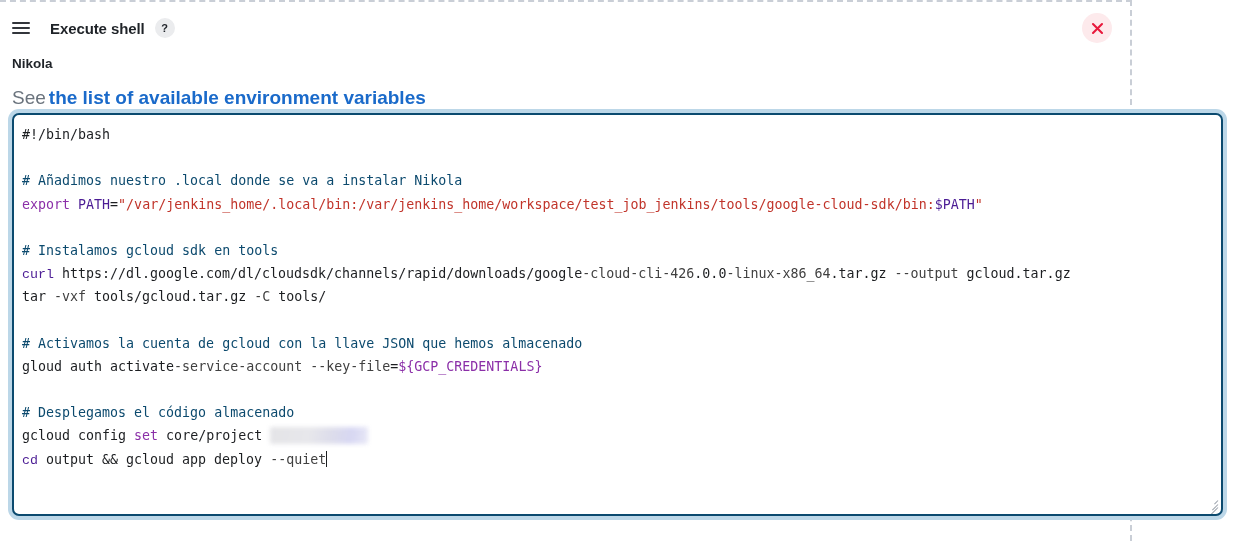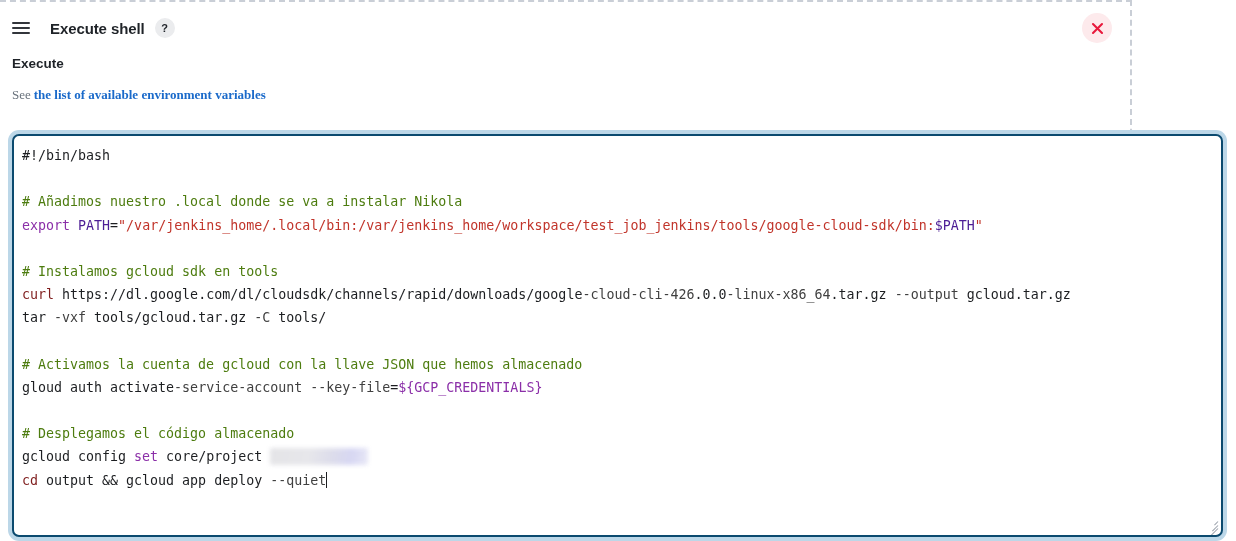--- a/index.html
+++ b/index.html
@@ -89,38 +89,37 @@
     position: absolute;
     top: 54px; left: 12px;
     font-size: 13.5px;
     font-weight: bold;
     color: #1f2328;
   }
 
   .help-line {
     position: absolute;
     top: 85px; left: 12px;
-    font-size: 13px;
+    font-size: 19px;
     color: #6a737d;
     white-space: nowrap;
-    font-family: Liberation Serif, serif;
   }
   .help-line .env-link {
     color: #1a6aca;
     font-weight: bold;
     text-decoration: none;
     cursor: pointer;
     margin-left: 3px;
   }
 
   
   .editor-wrap {
     position: absolute;
     left: 12px;
-    top: 132px;
+    top: 111px;
     width: 1211px;
     height: 403px;
     border: 2px solid #0b4a6f;
     border-radius: 7px;
     background: #ffffff;
     box-shadow: 0 0 0 4px #bcd7e8;
     overflow: hidden;
   }
 
   .code-area {
@@ -133,26 +132,26 @@
     white-space: pre;
     color: #1c1e21;
     overflow: hidden;
     tab-size: 4;
   }
 
   .code-line { height: 23.2px; white-space: pre; }
 
   
   .t-plain   { color: #1c1e21; }
-  .t-comment { color: #4d7c0f; }
+  .t-comment { color: #0c4a6e; }
   .t-keyword { color: #8b2fa8; }
   .t-var     { color: #4c1d95; }
   .t-flag    { color: #404040; }
   .t-string  { color: #c1342a; }
-  .t-builtin { color: #7f1d1d; }
+  .t-builtin { color: #4c1d95; font-family: Liberation Mono, monospace; }
 
   .caret {
     display: inline-block;
     width: 1px;
     height: 16px;
     background: #1c1e21;
     vertical-align: -3px;
     margin-left: 0px;
   }
 
@@ -204,21 +203,21 @@
 
     <div class="spacer"></div>
 
     <div class="close-button">
       <svg width="13" height="13" viewBox="0 0 13 13">
         <path d="M2 2 L11 11 M11 2 L2 11" stroke="#e8193c" stroke-width="2.1" stroke-linecap="round"></path>
       </svg>
     </div>
   </div>
 
-  <div class="field-label">Execute</div>
+  <div class="field-label">Nikola</div>
 
   <div class="help-line"><span>See</span><a class="env-link">the list of available environment variables</a></div>
 
   <div class="editor-wrap">
     <div class="code-area" id="code-area"><div class="code-line"><span class="t-plain">#!/bin/bash</span></div><div class="code-line">&nbsp;</div><div class="code-line"><span class="t-comment"># Añadimos nuestro .local donde se va a instalar Nikola</span></div><div class="code-line"><span class="t-keyword">export</span><span class="t-plain"> </span><span class="t-var">PATH</span><span class="t-plain">=</span><span class="t-string">"/var/jenkins_home/.local/bin:/var/jenkins_home/workspace/test_job_jenkins/tools/google-cloud-sdk/bin:</span><span class="t-var">$PATH</span><span class="t-string">"</span></div><div class="code-line">&nbsp;</div><div class="code-line"><span class="t-comment"># Instalamos gcloud sdk en tools</span></div><div class="code-line"><span class="t-builtin">curl</span><span class="t-plain"> https://dl.google.com/dl/cloudsdk/channels/rapid/downloads/google</span><span class="t-flag">-cloud-cli-426</span><span class="t-plain">.0.0</span><span class="t-flag">-linux-x86_64</span><span class="t-plain">.tar.gz </span><span class="t-flag">--output</span><span class="t-plain"> gcloud.tar.gz</span></div><div class="code-line"><span class="t-plain">tar </span><span class="t-flag">-vxf</span><span class="t-plain"> tools/gcloud.tar.gz </span><span class="t-flag">-C</span><span class="t-plain"> tools/</span></div><div class="code-line">&nbsp;</div><div class="code-line"><span class="t-comment"># Activamos la cuenta de gcloud con la llave JSON que hemos almacenado</span></div><div class="code-line"><span class="t-plain">gloud auth activate</span><span class="t-flag">-service-account</span><span class="t-plain"> </span><span class="t-flag">--key-file</span><span class="t-plain">=</span><span class="t-keyword">${GCP_CREDENTIALS}</span></div><div class="code-line">&nbsp;</div><div class="code-line"><span class="t-comment"># Desplegamos el código almacenado</span></div><div class="code-line"><span class="t-plain">gcloud config </span><span class="t-keyword">set</span><span class="t-plain"> core/project </span><span class="redacted"></span></div><div class="code-line"><span class="t-builtin">cd</span><span class="t-plain"> output &amp;&amp; gcloud app deploy </span><span class="t-flag">--quiet</span><span class="caret"></span></div></div>
     <div class="resize-grip">
       <i></i>
       <i></i>
       <i></i>
     </div>

